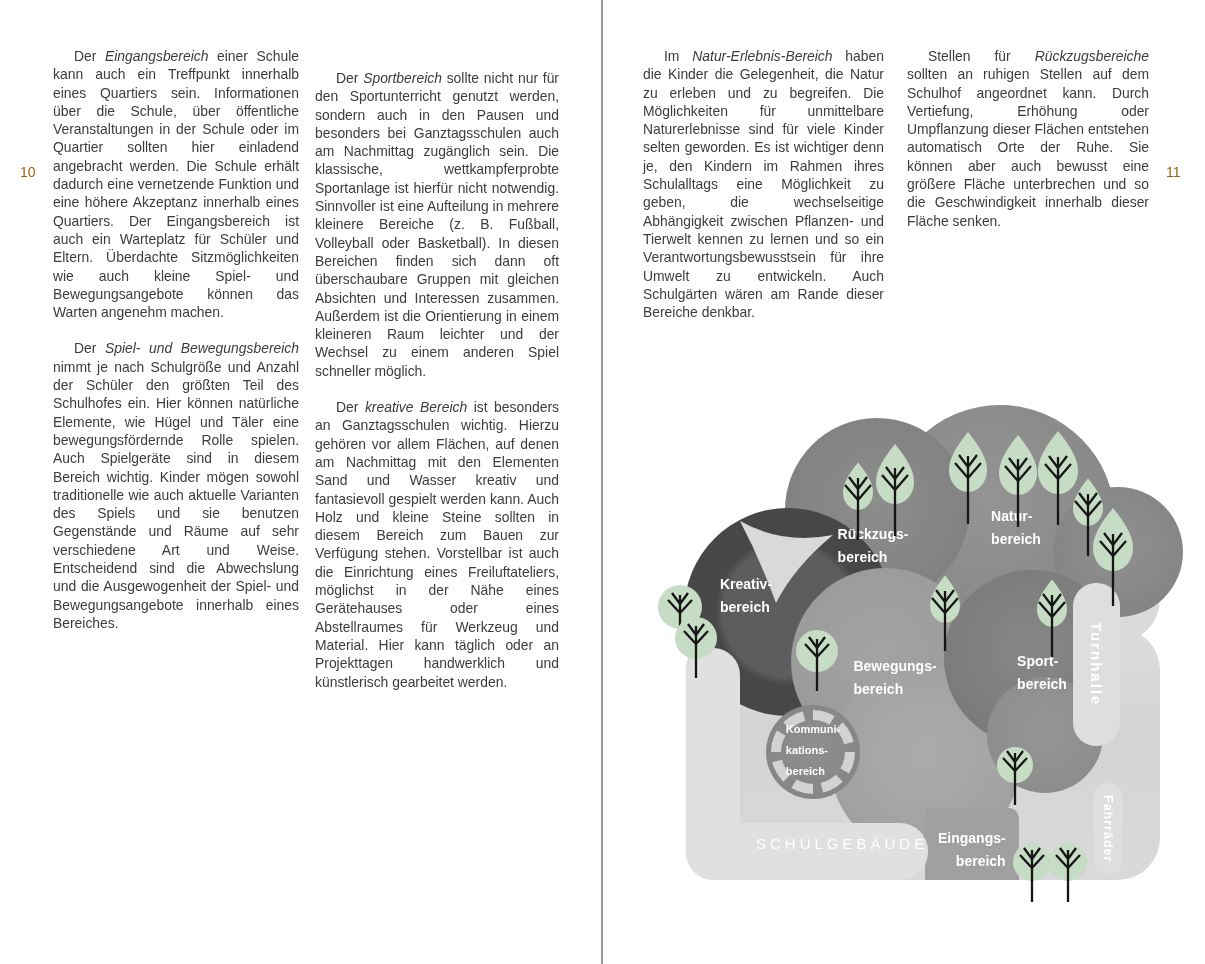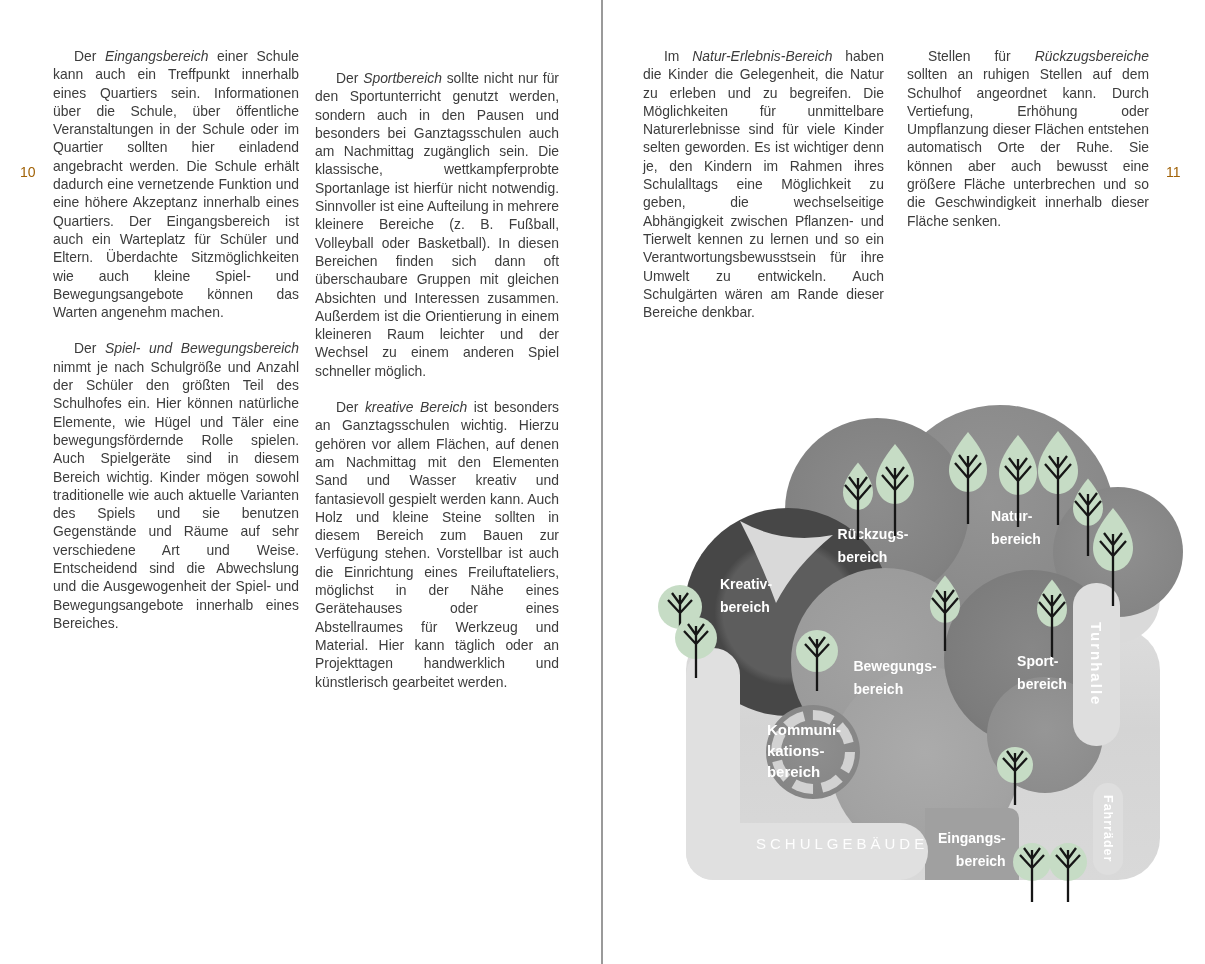--- a/index.html
+++ b/index.html
@@ -71,21 +71,21 @@
   .komm-ring .dash { position:absolute; left:5px; top:5px; right:5px; bottom:5px;
                border:10px dashed #d2d2d2; border-radius:50%; box-sizing:border-box; }
 
   .arealabel { position:absolute; color:#ffffff; font-weight:bold; font-size:14px; line-height:22.5px;
                transform:translateX(-50%); white-space:nowrap; }
   .lbl-rueckzugs { left:225px; top:140px; }
   .lbl-natur     { left:368px; top:122px; }
   .lbl-kreativ   { left:98px;  top:190px; }
   .lbl-bewegungs { left:247px; top:272px; }
   .lbl-sport     { left:394px; top:267px; }
-  .lbl-komm      { left:156px; top:336px; font-size:15px; line-height:21px; }
+  .lbl-komm      { left:165px; top:336px; font-size:11px; line-height:21px; }
   .lbl-eingangs  { left:290px; top:444px; transform:none; text-align:right; }
 
   .tree { position:absolute; width:64px; height:112px; }
 </style>
 </head>
 <body>
 
 <div class="divider"></div>
 
 <div class="page page-left">

